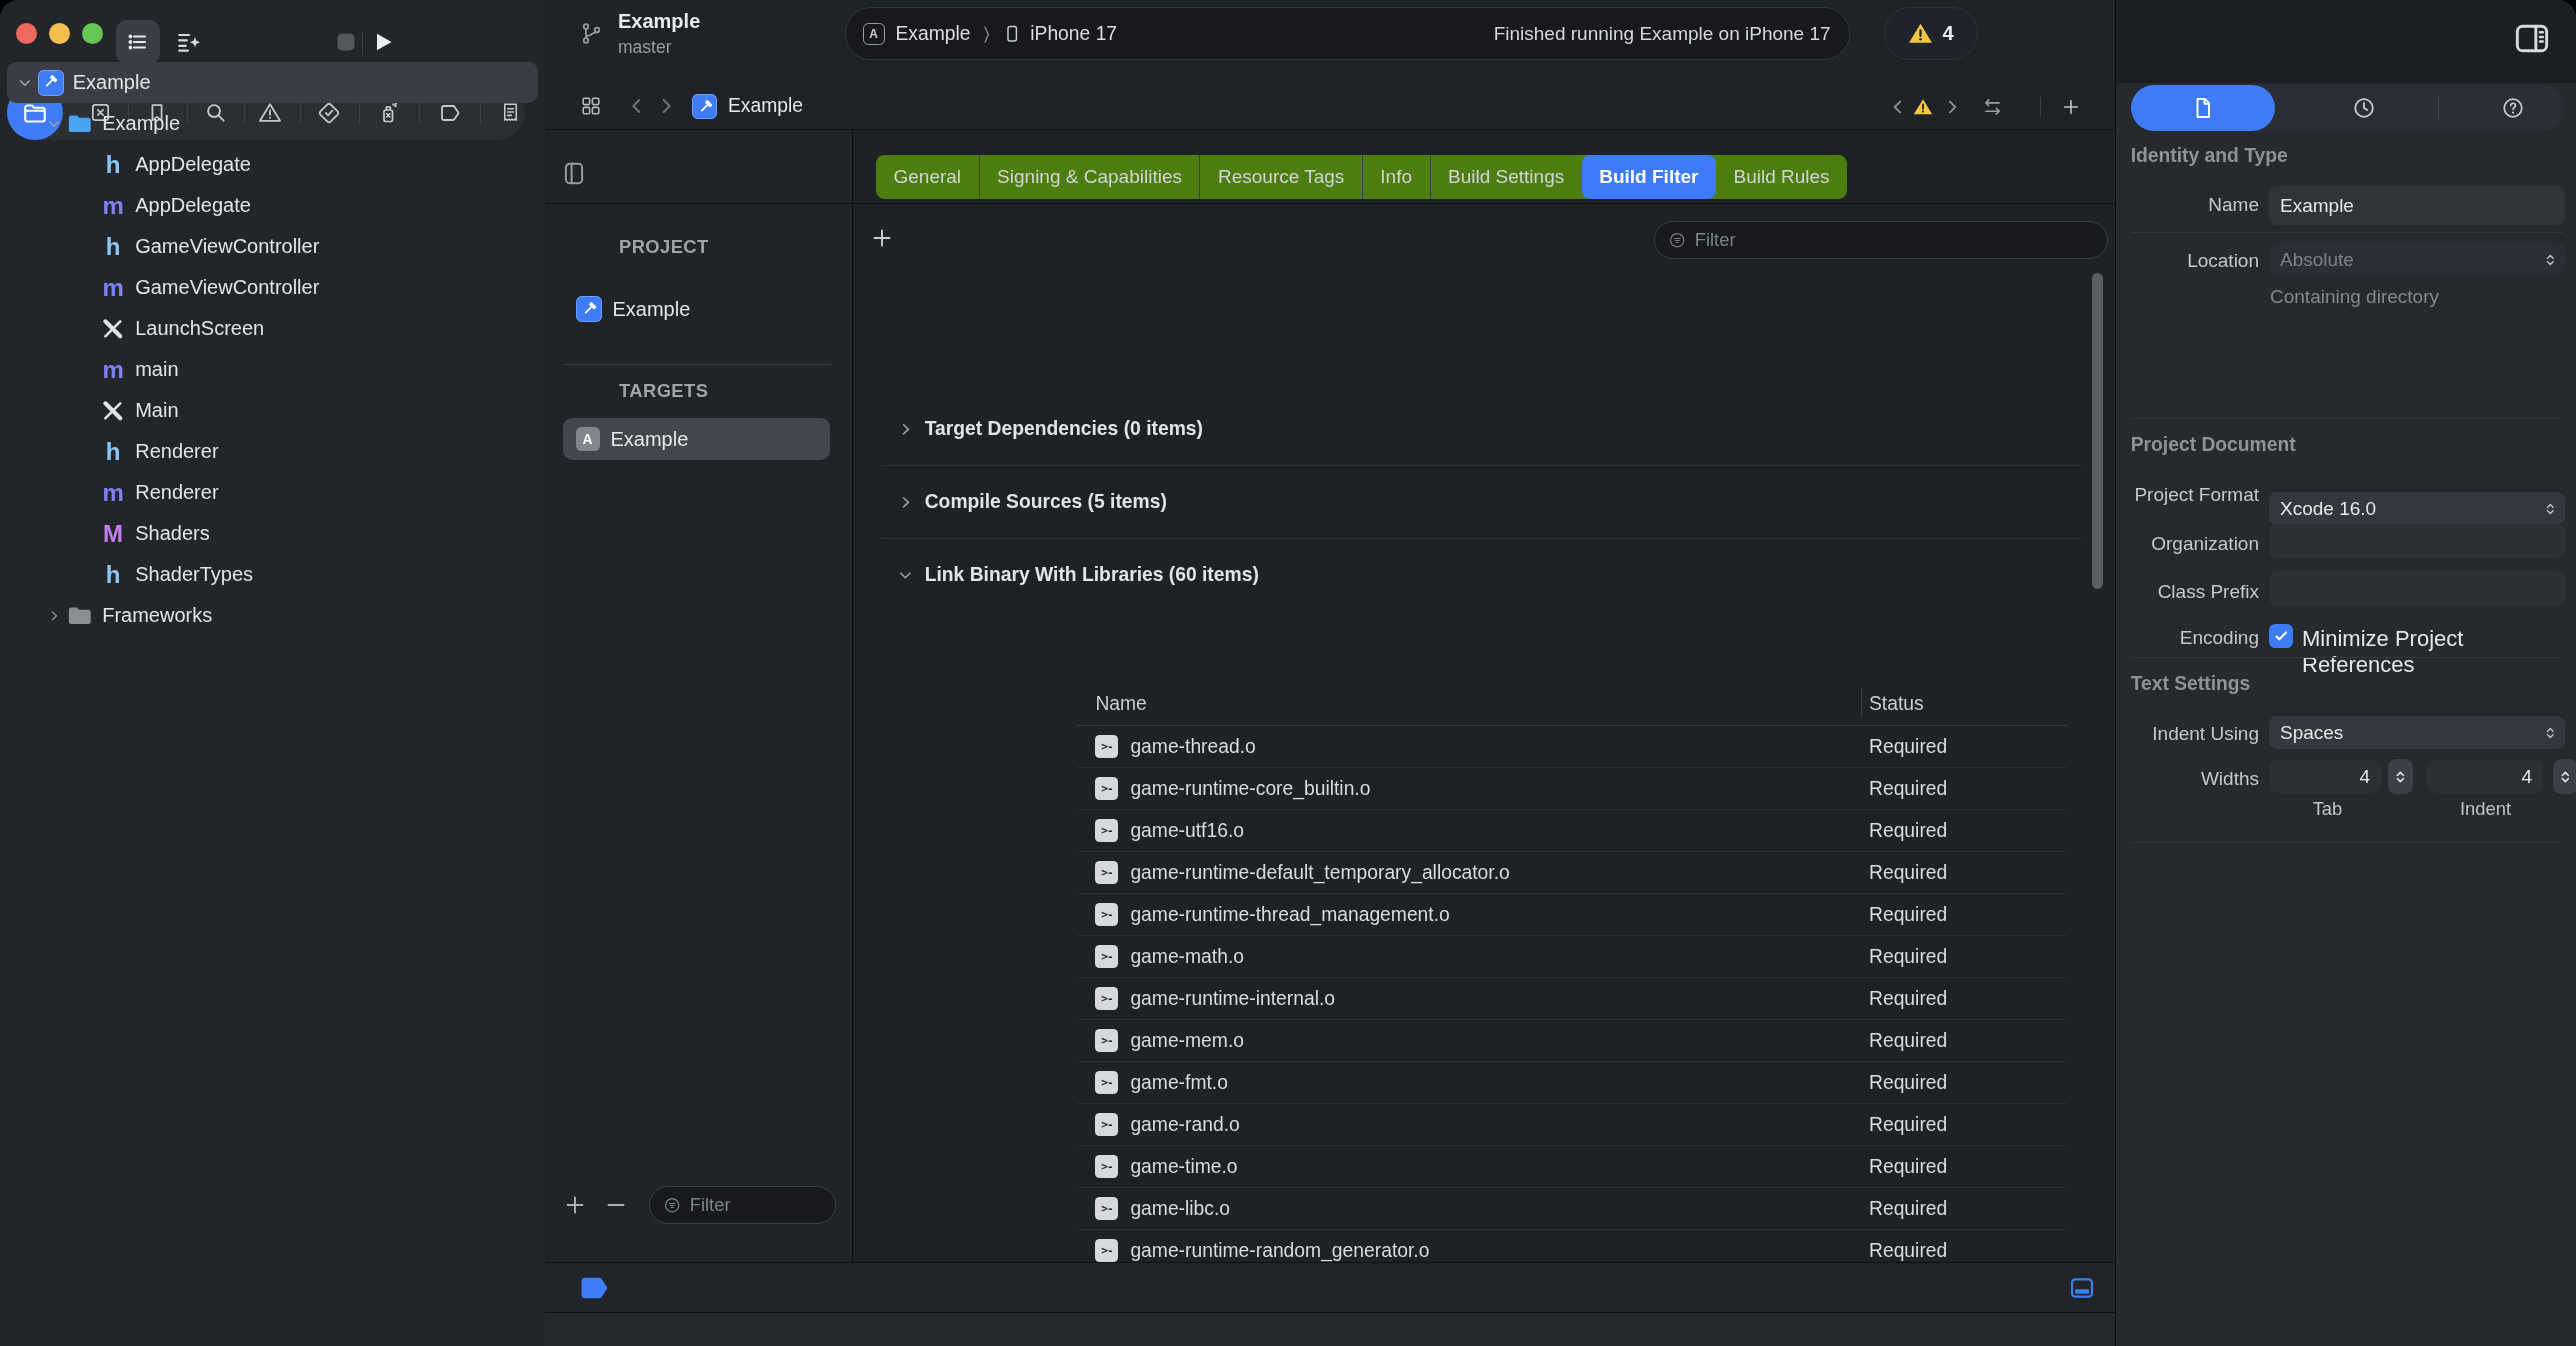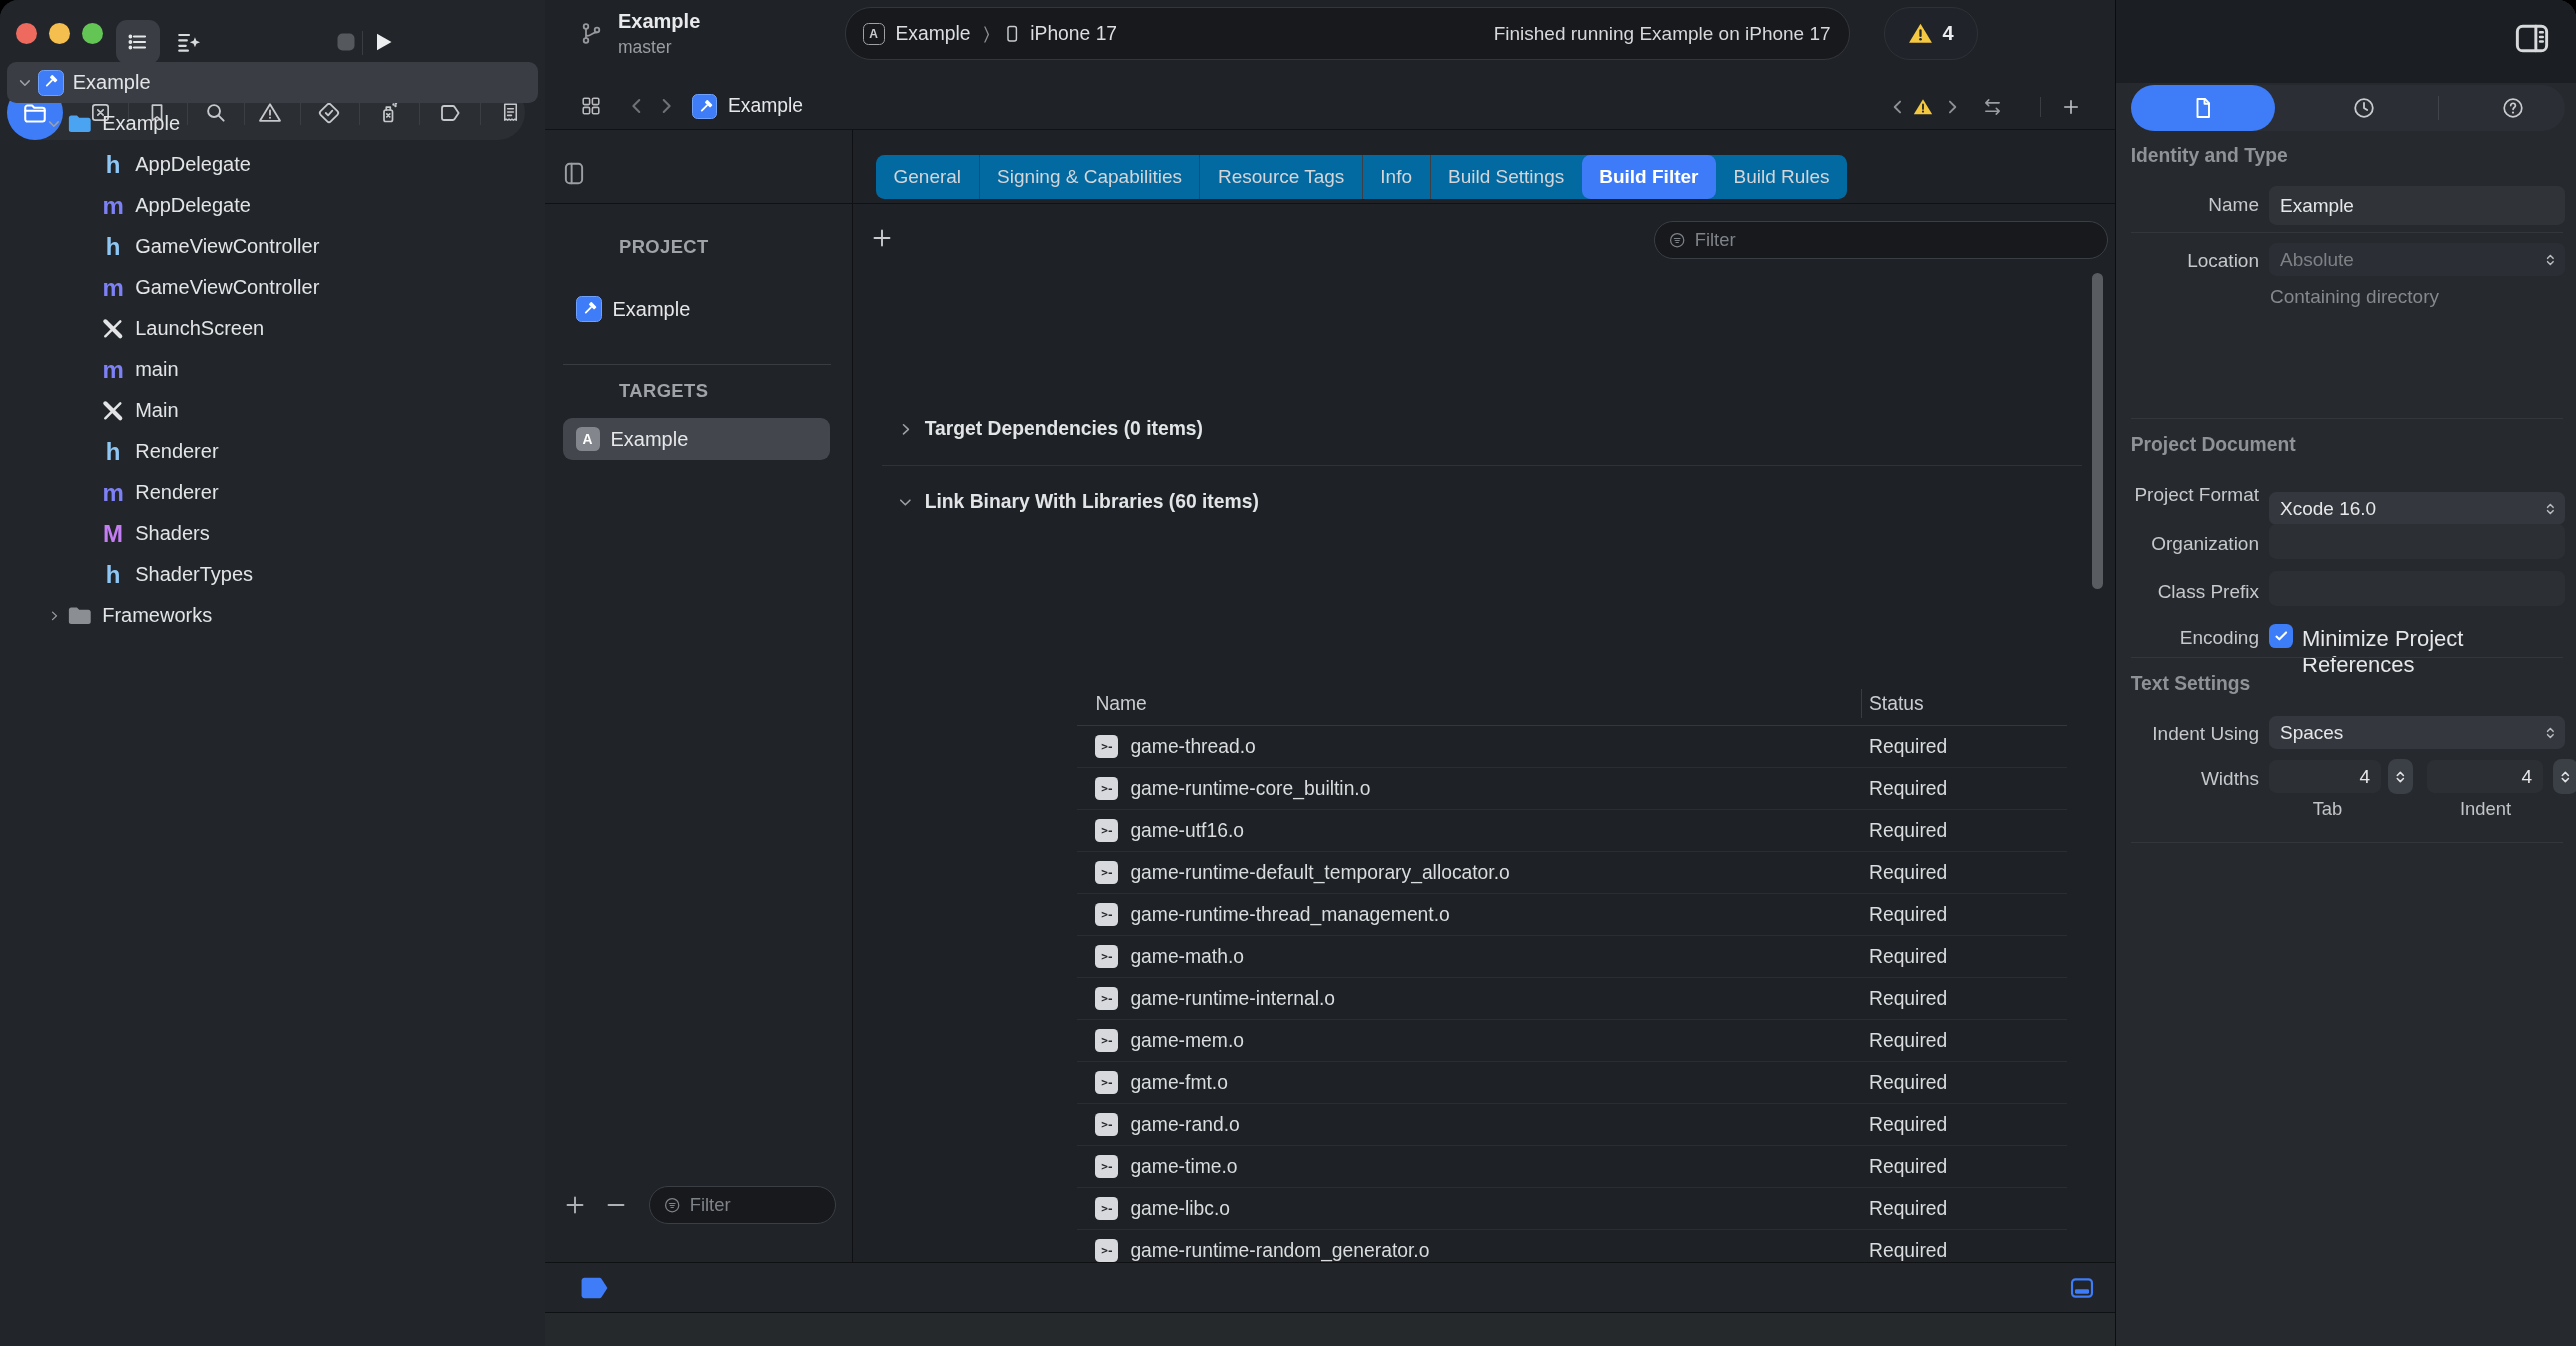--- a/index.html
+++ b/index.html
@@ -57,21 +57,21 @@
   .srow.sel{background:#43474D;}
   .srow .sqico{margin:0 11px 0 13px;}
   #sbDivider{position:absolute;left:18.4px;top:234px;width:268px;height:0.9px;background:#3A3D40;}
   #sbBottom{position:absolute;left:0;bottom:37px;width:100%;height:40px;}
   .pm{position:absolute;top:7.3px;width:24px;height:24px;color:#AEB1B5;}
   .filterpill{position:absolute;height:38px;border-radius:19.3px;background:#17191D;border:0.9px solid #3B3F45;display:flex;align-items:center;color:#7F8388;font-size:18.4px;box-sizing:border-box;}
   .filterpill .fico{width:18.4px;height:18.4px;margin:0 8.3px 0 13px;color:#7F8388;}
 
   
   #content{position:absolute;left:853px;top:130px;width:1262px;height:1133px;background:#1E2226;}
-  #etabs{position:absolute;left:23px;top:25px;height:44px;border-radius:8.3px;background:#0369a1;display:flex;align-items:stretch;overflow:hidden;}
+  #etabs{position:absolute;left:23px;top:25px;height:44px;border-radius:8.3px;background:#4d7c0f;display:flex;align-items:stretch;overflow:hidden;}
   .etab{display:flex;align-items:center;padding:0 17.5px;font-size:19px;color:#D3D5D8;white-space:nowrap;}
   .etab:not(.active)+.etab:not(.active){border-left:0.9px solid #3C4046;}
   .etab.active{background:#3E7BF8;color:#fff;border-radius:8.3px;font-weight:600;}
   #topDivider{position:absolute;left:-308px;top:73px;width:1570px;height:0.9px;background:#0F1113;}
   #plusContent{position:absolute;left:16.5px;top:96px;width:24px;height:24px;color:#C9CBCE;}
   #contentFilter{left:801px;top:91px;width:454px;}
   #phases{position:absolute;left:0;top:263px;width:100%;}
   .phaseblock{height:73px;position:relative;}
   .phaseblock .prow{height:72px;display:flex;align-items:center;padding-left:45px;}
   .phaseblock .pchev{width:14.7px;height:14.7px;color:#9DA0A4;margin-right:12px;}
@@ -570,20 +570,32 @@
             </span>
           <span class="plabel">Target Dependencies (0 items)</span>
 
         </div>
         <span class="psep"></span>
       </div>
         <div class="phaseblock">
         <div class="prow">
           <span class="pchev">
               <svg viewBox="0 0 24 24" width="100%" height="100%" fill="none" stroke="currentColor" stroke-width="2.6" stroke-linecap="round" stroke-linejoin="round">
+                <path d="M9 4.5L17 12l-8 7.5"></path>
+              </svg>
+            </span>
+          <span class="plabel">Compile Sources (5 items)</span>
+          <span class="ptrash"></span>
+        </div>
+        <span class="psep"></span>
+      </div>
+        <div class="phaseblock">
+        <div class="prow">
+          <span class="pchev">
+              <svg viewBox="0 0 24 24" width="100%" height="100%" fill="none" stroke="currentColor" stroke-width="2.6" stroke-linecap="round" stroke-linejoin="round">
                 <path d="M4.5 8.5L12 16l7.5-7.5"></path>
               </svg>
             </span>
           <span class="plabel">Link Binary With Libraries (60 items)</span>
           <span class="ptrash"></span>
         </div>
 
       </div>
       </div>
 

